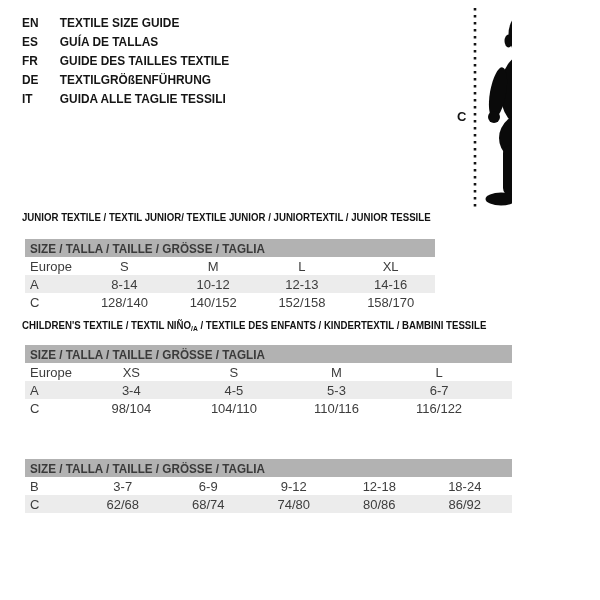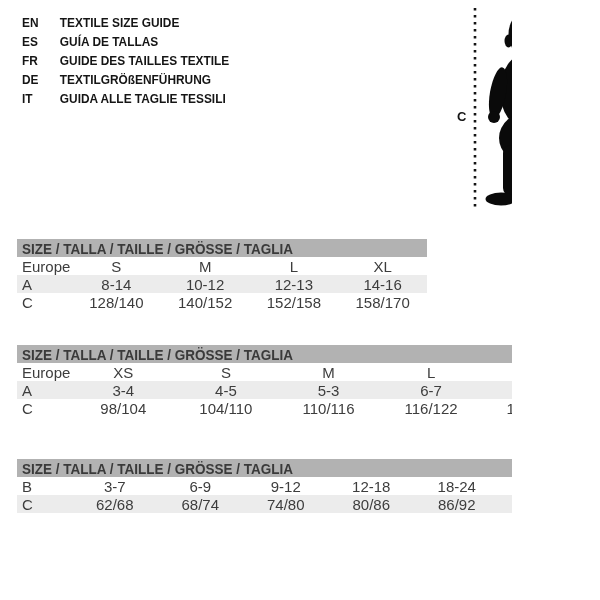--- a/index.html
+++ b/index.html
@@ -25,22 +25,22 @@
   
   .figure{position:absolute;top:0;left:450px;width:150px;height:215px;}
 
   
   .sec-title{position:absolute;left:22px;font-weight:bold;font-size:11.5px;color:var(--title-text);
              white-space:nowrap;}
   .sec-title .cond{display:inline-block;transform:scaleX(0.84);transform-origin:0 50%;white-space:nowrap;}
   .sub{font-size:8px;vertical-align:-2px;}
 
   
-  table.size-table{position:absolute;left:17px;border-collapse:collapse;table-layout:fixed;
-                   font-size:15px;color:var(--table-text);}
+  table.size-table{position:absolute;left:25px;border-collapse:collapse;table-layout:fixed;
+                   font-size:13px;color:var(--table-text);}
   table.size-table td{height:18px;padding:0;text-align:center;vertical-align:middle;white-space:nowrap;}
   table.size-table td.lbl{text-align:left;padding-left:5px;}
   table.size-table tr.band td{background:var(--header-band);color:#3a3a3a;font-weight:bold;
                               text-align:left;padding-left:5px;}
   table.size-table tr.band td .cond{display:inline-block;transform:scaleX(0.9);transform-origin:0 50%;}
   table.size-table tr.alt td{background:var(--alt-row);}
   #table-junior{top:239px;width:410px;}
   #table-children{top:345px;width:568px;}
   #table-babies{top:459px;width:568px;}
 
@@ -90,20 +90,23 @@
       <ellipse cx="105" cy="92" rx="7.5" ry="26" transform="rotate(-5 105 92)"></ellipse>
       <circle cx="103" cy="119" r="6"></circle>
       <ellipse cx="79" cy="138" rx="30" ry="26"></ellipse>
       <rect x="53" y="145" width="19" height="51" rx="8"></rect>
       <rect x="88" y="142" width="18" height="47" rx="8"></rect>
       <ellipse cx="51" cy="199" rx="15.5" ry="6.5"></ellipse>
       <ellipse cx="104" cy="193" rx="12" ry="5.5"></ellipse>
     </g>
   </svg>
 
+  <div class="sec-title" style="top:211px;">
+    <span class="cond">JUNIOR TEXTILE / TEXTIL JUNIOR/ TEXTILE JUNIOR / JUNIORTEXTIL / JUNIOR TESSILE</span>
+  </div>
   <table class="size-table" id="table-junior">
     <colgroup>
         <col style="width:55px">
         <col>
         <col>
         <col>
         <col>
       </colgroup>
     <tbody>
         <tr class="band">
@@ -126,20 +129,23 @@
     <tr>
       <td class="lbl">C</td>
       <td>128/140</td>
       <td>140/152</td>
       <td>152/158</td>
       <td>158/170</td>
     </tr>
   </tbody>
     </table>
 
+  <div class="sec-title" style="top:319px;">
+    <span class="cond"><span>CHILDREN'S TEXTILE / TEXTIL NIÑO</span><span class="sub">/A</span><span> / TEXTILE DES ENFANTS / KINDERTEXTIL / BAMBINI TESSILE</span></span>
+  </div>
   <table class="size-table" id="table-children">
     <colgroup>
         <col style="width:55px">
         <col>
         <col>
         <col>
         <col>
         <col>
       </colgroup>
     <tbody>

